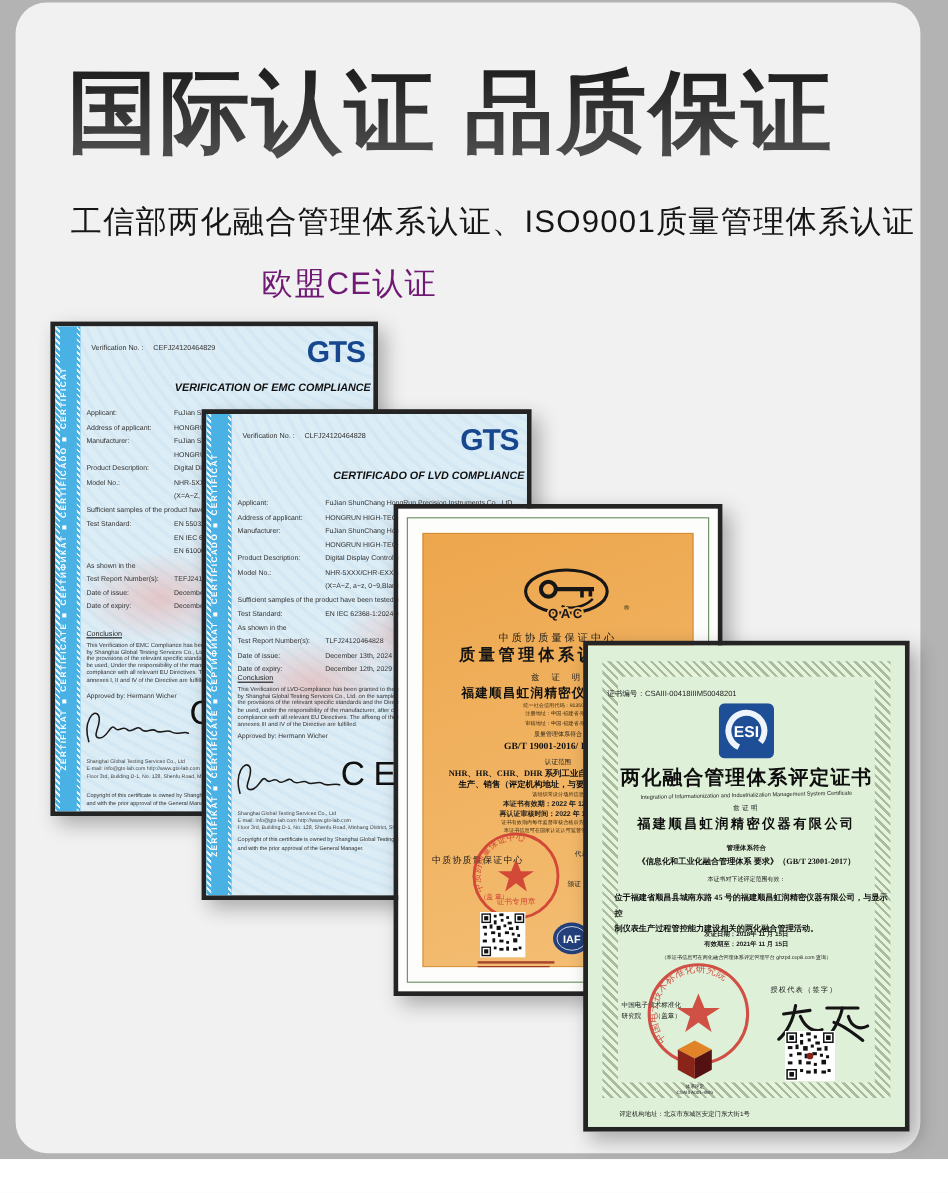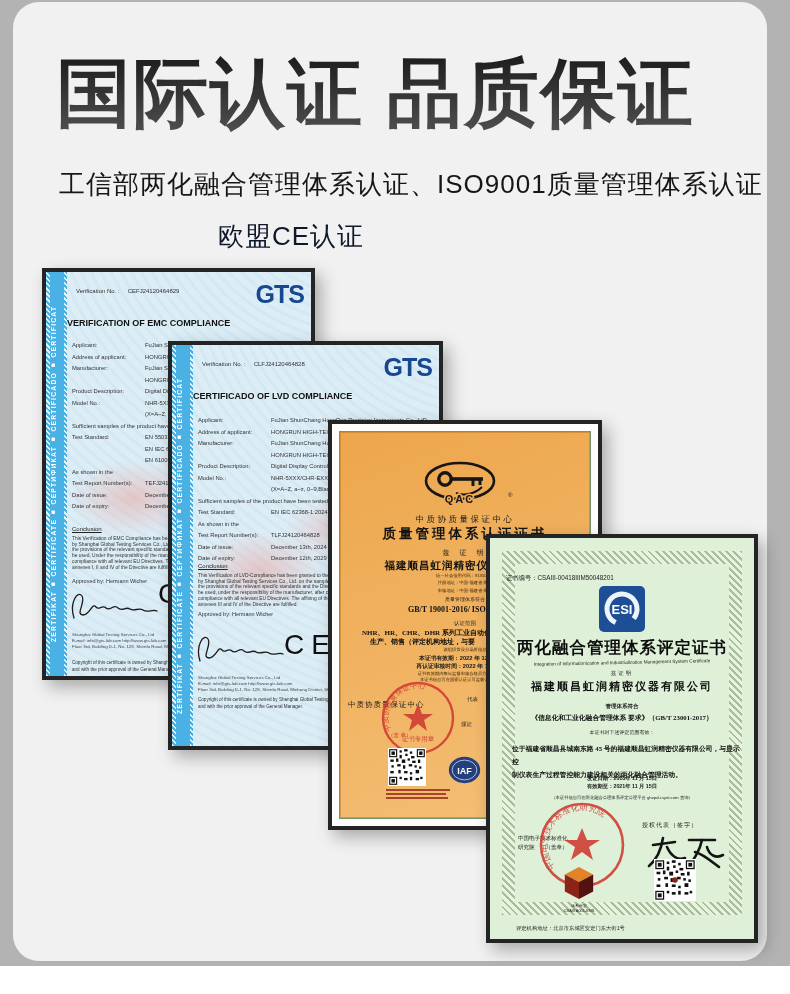--- a/index.html
+++ b/index.html
@@ -7,21 +7,21 @@
   #page{position:relative;width:790px;height:966px;background:var(--page-bg,#b3b3b3);overflow:hidden;}
   #card{position:absolute;left:13px;top:2px;width:754px;height:959px;background:var(--card-bg,#f1f1f1);border-radius:26px;}
   #bottom-bar{position:absolute;left:0;top:975px;width:790px;height:19px;background:var(--bottom-bar,#a2a2a2);}
   .abs{position:absolute;}
   .ctr{text-align:center;left:0;right:0;}
   
   #big-title{position:absolute;left:56px;top:44px;font-size:75px;font-weight:800;letter-spacing:2px;
     background:linear-gradient(180deg,var(--title-top,#151515),var(--title-bottom,#575757));
     -webkit-background-clip:text;background-clip:text;color:transparent;white-space:nowrap;}
   #subtitle1{position:absolute;left:59px;top:167px;font-size:26px;letter-spacing:1px;color:#161616;white-space:nowrap;text-align:right;}
-  #subtitle2{position:absolute;left:218px;top:219px;font-size:26px;letter-spacing:1px;color:#0f172a;white-space:nowrap;}
+  #subtitle2{position:absolute;left:218px;top:219px;font-size:26px;letter-spacing:1px;color:#701a75;white-space:nowrap;}
   
   .cert{position:absolute;border:4px solid #242424;box-sizing:border-box;box-shadow:6px 7px 16px rgba(0,0,0,.3);}
   #cert-emc{left:42px;top:268px;width:273px;height:412px;z-index:1;}
   #cert-lvd{left:168px;top:341px;width:275px;height:409px;z-index:2;}
   #cert-qac{left:328px;top:420px;width:274px;height:410px;z-index:3;}
   #cert-esi{left:486px;top:534px;width:272px;height:409px;z-index:4;}
   
   .gts-inner{position:absolute;inset:0;background:
      radial-gradient(ellipse 95px 55px at 33% 56%,rgba(233,166,160,.55),transparent 70%),
      radial-gradient(ellipse 70px 45px at 60% 46%,rgba(233,166,160,.40),transparent 70%),
@@ -29,35 +29,35 @@
      var(--gts-cert-bg,#ddedf6);}
   .band{position:absolute;left:0;top:0;bottom:0;width:21px;background:var(--band-blue,#4ab1e5);overflow:hidden;}
   .band::before,.band::after{content:"";position:absolute;top:0;bottom:0;width:3.5px;
      background:repeating-linear-gradient(45deg,rgba(255,255,255,.85) 0 1.6px,transparent 1.6px 3.6px);}
   .band::before{left:0;} .band::after{right:0;}
   .band-text{position:absolute;left:4px;top:0;height:100%;width:14px;color:#fff;font-size:6.8px;font-weight:700;
      letter-spacing:1.2px;writing-mode:vertical-rl;transform:rotate(180deg);text-align:center;white-space:nowrap;}
   .vrow{position:absolute;left:30px;top:16px;font-size:6px;color:#333;display:flex;gap:8px;white-space:nowrap;}
   .gts-logo{position:absolute;right:7px;top:10px;font-size:25px;font-weight:700;letter-spacing:-1px;
      color:var(--gts-blue,#17478f);line-height:1;}
-  .gts-title{position:absolute;left:21px;right:2px;top:46px;text-align:left;font-size:9px;font-weight:700;
-     color:#111;white-space:nowrap;}
+  .gts-title{position:absolute;left:21px;right:2px;top:46px;text-align:right;font-size:9px;font-weight:700;
+     font-style:italic;color:#111;white-space:nowrap;}
   .rows{position:absolute;left:26px;right:0;}
   .frow{display:flex;height:11.5px;font-size:5.8px;color:#333;white-space:nowrap;}
   .flabel{min-width:73px;}
   .concl{position:absolute;left:26px;font-size:6px;color:#222;text-decoration:underline;}
   .para{position:absolute;left:26px;font-size:4.9px;line-height:5.7px;color:#333;white-space:pre-line;}
   .appr{position:absolute;left:26px;font-size:5.5px;color:#333;}
   .sig-gts{position:absolute;left:20px;}
   .ce-mark{position:absolute;font-size:28px;letter-spacing:7px;color:#101010;font-weight:400;}
   .gts-foot{position:absolute;left:26px;font-size:4.4px;line-height:6.2px;color:#444;white-space:pre-line;}
   .gts-copy{position:absolute;left:26px;font-size:4.6px;line-height:6.5px;color:#333;white-space:pre-line;}
   
   .qac-wrap{position:absolute;inset:0;background:#fdfdfb;padding:7px;box-sizing:border-box;}
-  .qac-g{height:100%;border:1.5px solid #76956d;padding:0;box-sizing:border-box;}
+  .qac-g{height:100%;border:1.5px solid #76956d;padding:12px;box-sizing:border-box;}
   .qac-o{height:100%;position:relative;background:linear-gradient(160deg,#eda64c,#f4bf76);
      box-shadow:inset 0 0 0 1px rgba(196,124,38,.6);overflow:hidden;}
   .qac-o .ctr{position:absolute;}
   .serif{font-family:"Liberation Serif",serif;}
   .micro{font-size:4.3px;color:#3a2a10;}
   .microline{position:absolute;height:1.6px;background:rgba(140,30,20,.75);}
   
   .esi-bg{position:absolute;inset:0;background:var(--esi-green,#def0d7);}
   .esi-rope{position:absolute;left:12px;right:12px;top:13px;bottom:24px;
      background:repeating-linear-gradient(45deg,#a9bca0 0 2px,#e6f4dc 2px 5px);}

